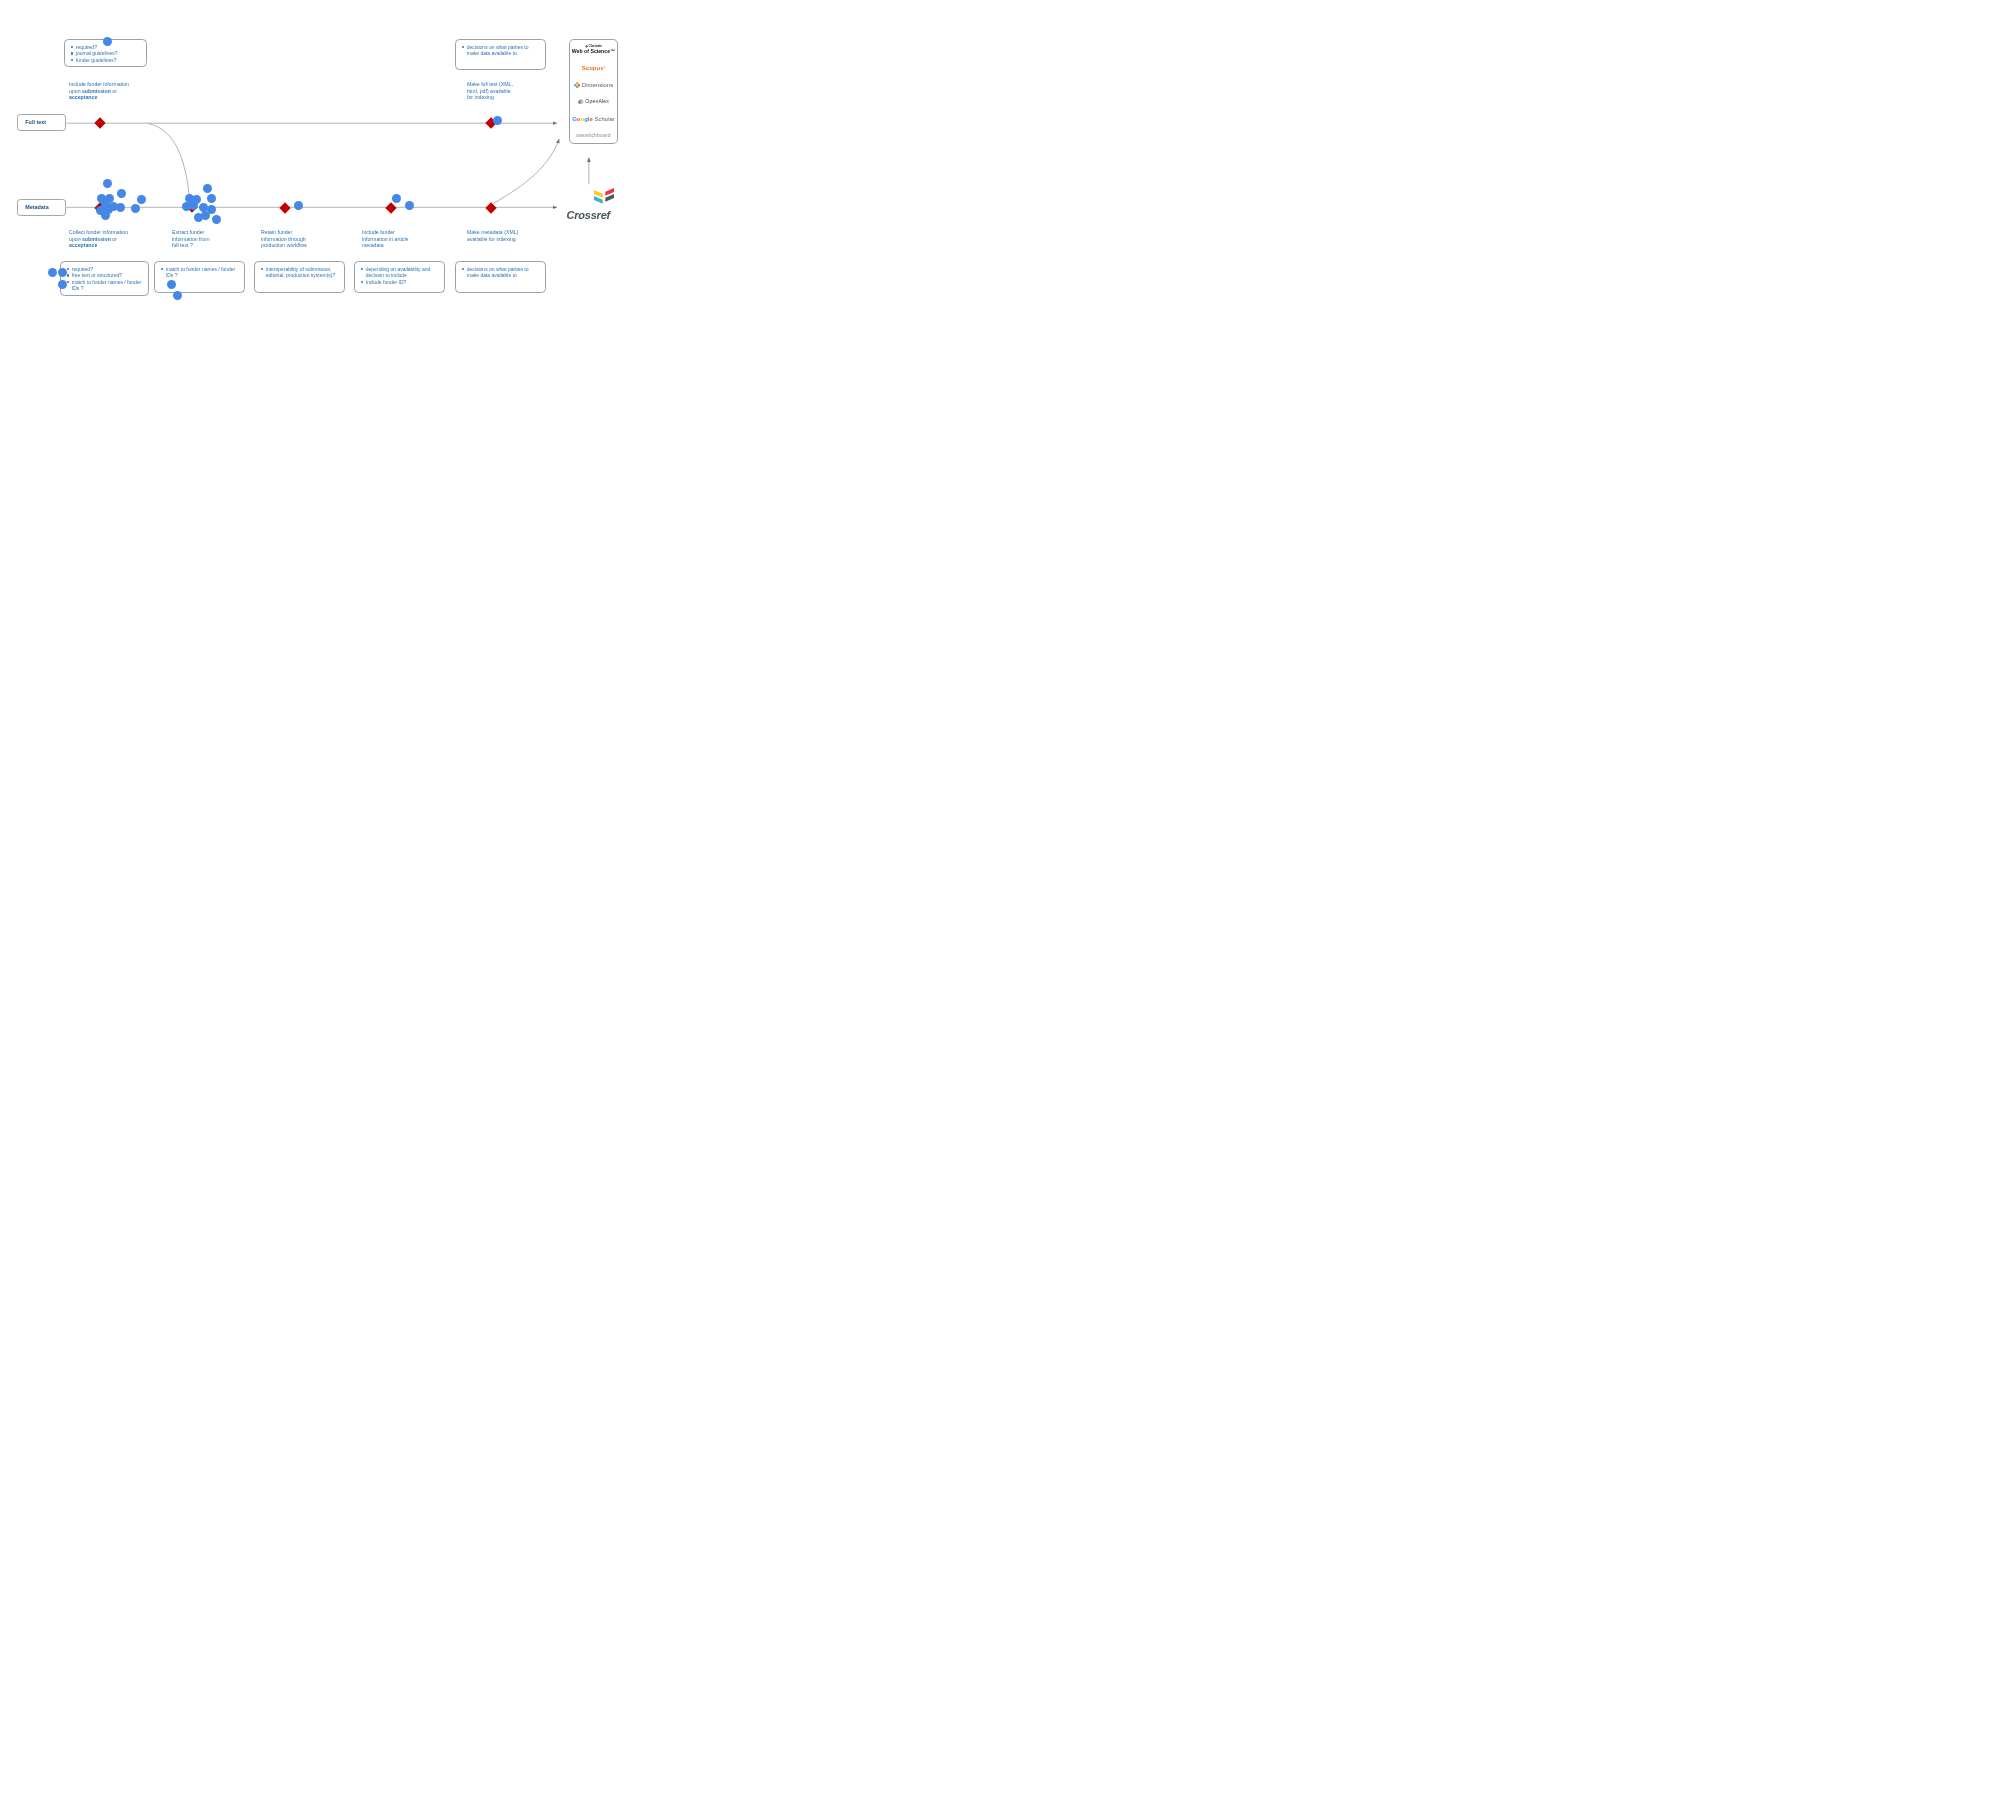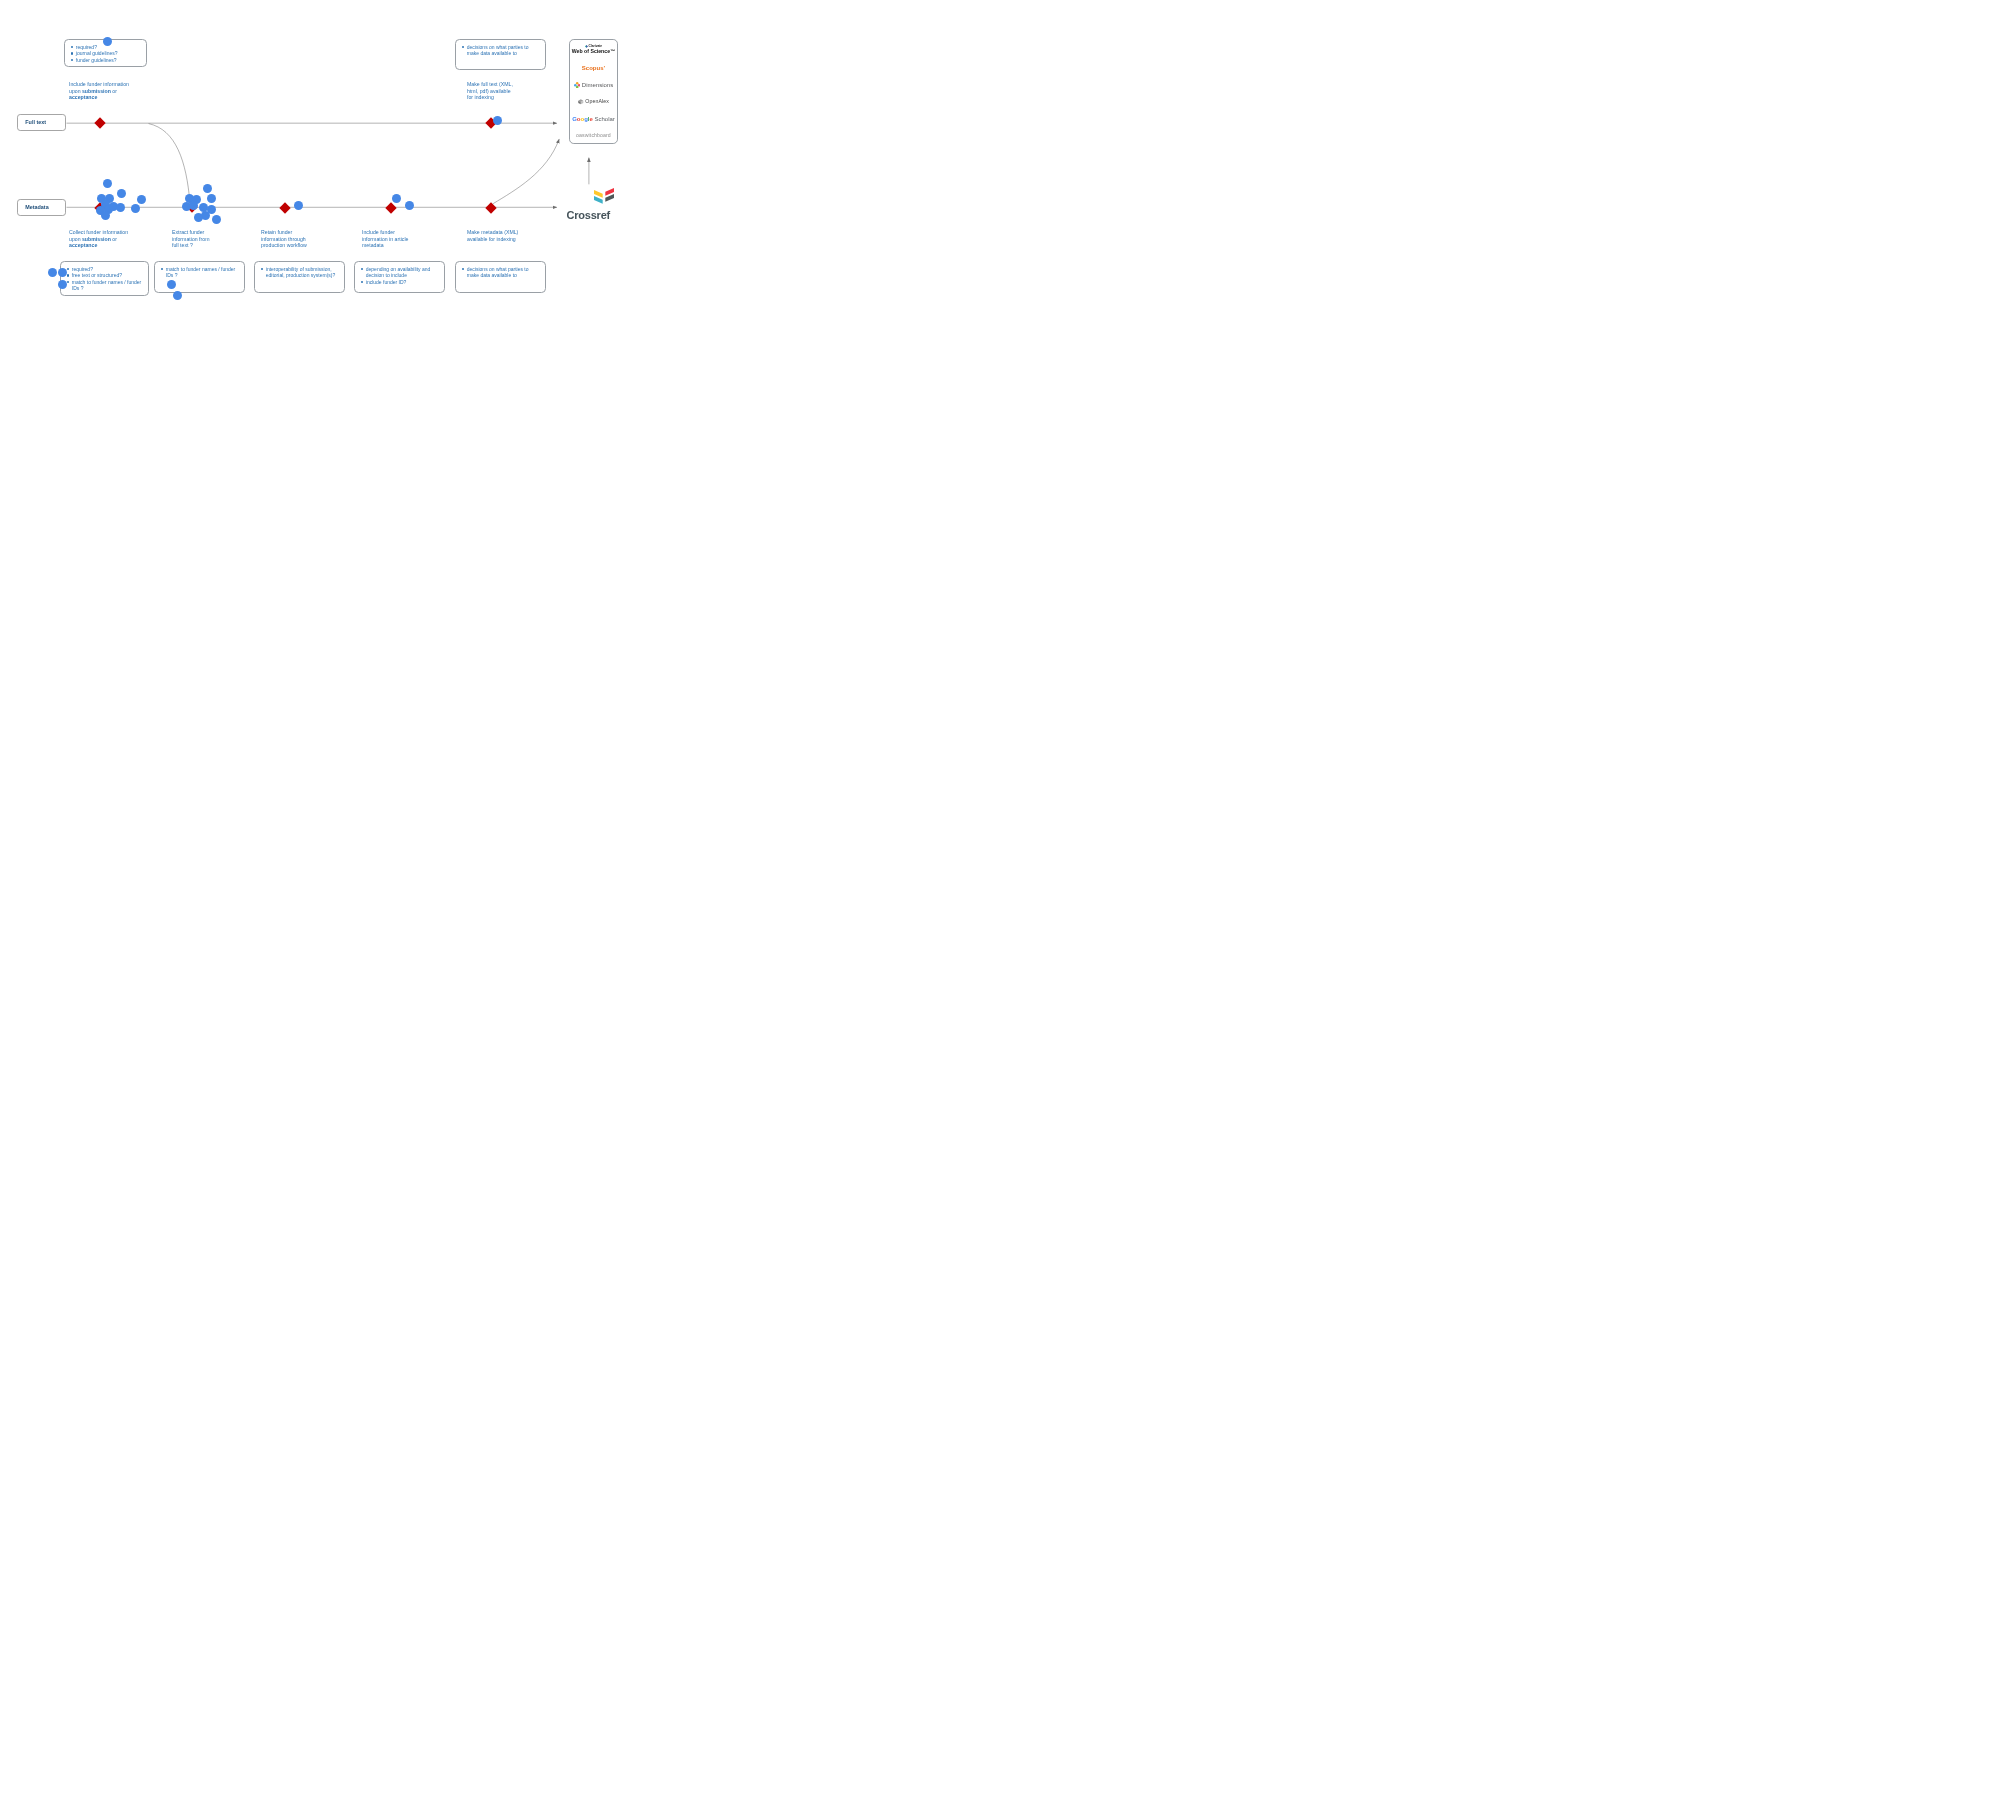--- a/index.html
+++ b/index.html
@@ -29,21 +29,21 @@
   .wos-small{font-size:3.2px;color:#1a1a1a;display:flex;align-items:center;justify-content:center;gap:0.8px;font-weight:bold;}
   .wos-big{font-size:5.2px;font-weight:bold;color:#111;margin-top:0.4px;}
   .scopus{font-size:6px;font-weight:bold;color:#e9711c;}
   .dim-row,.oa-row,.gs-row{display:flex;align-items:center;justify-content:center;gap:1.6px;}
   .dim-text{font-size:6px;color:#58595b;}
   .oa-text{font-size:5.2px;color:#3f3f3f;letter-spacing:0.1px;}
   .gs-word{font-size:6px;font-weight:bold;}
   .gs-scholar{font-size:6px;color:#5f6368;}
   .oasb{font-size:5.2px;color:#8f8f8f;letter-spacing:0.1px;}
 
-  .crossref-wrap{position:absolute;z-index:4;left:564px;top:186px;width:60px;height:40px;}
+  .crossref-wrap{position:absolute;z-index:4;left:564px;top:186px;width:60px;height:40px;font-style:italic;}
   .crossref-mark{position:absolute;left:30px;top:0.8px;}
   .crossref-text{position:absolute;left:2.4px;top:23.4px;font-size:11px;font-weight:bold;color:#45535a;letter-spacing:-0.2px;}
 </style>
 </head>
 <body>
 
 <div id="stage">
 
   <svg class="overlay" width="632" height="355" viewBox="0 0 1568 882">
     <defs>

